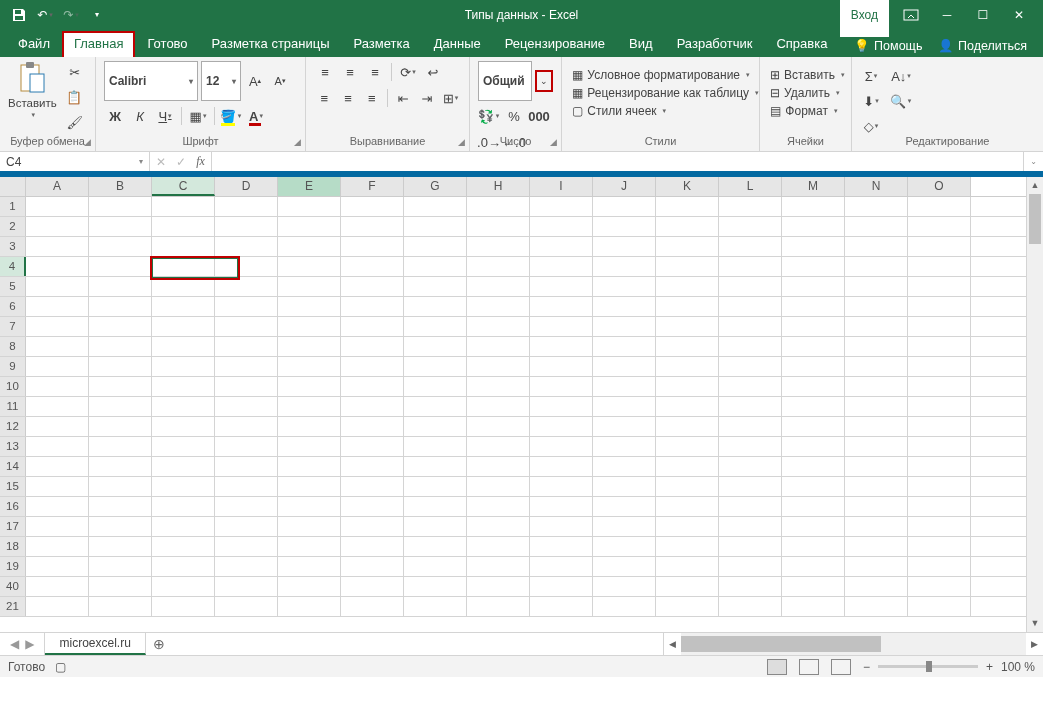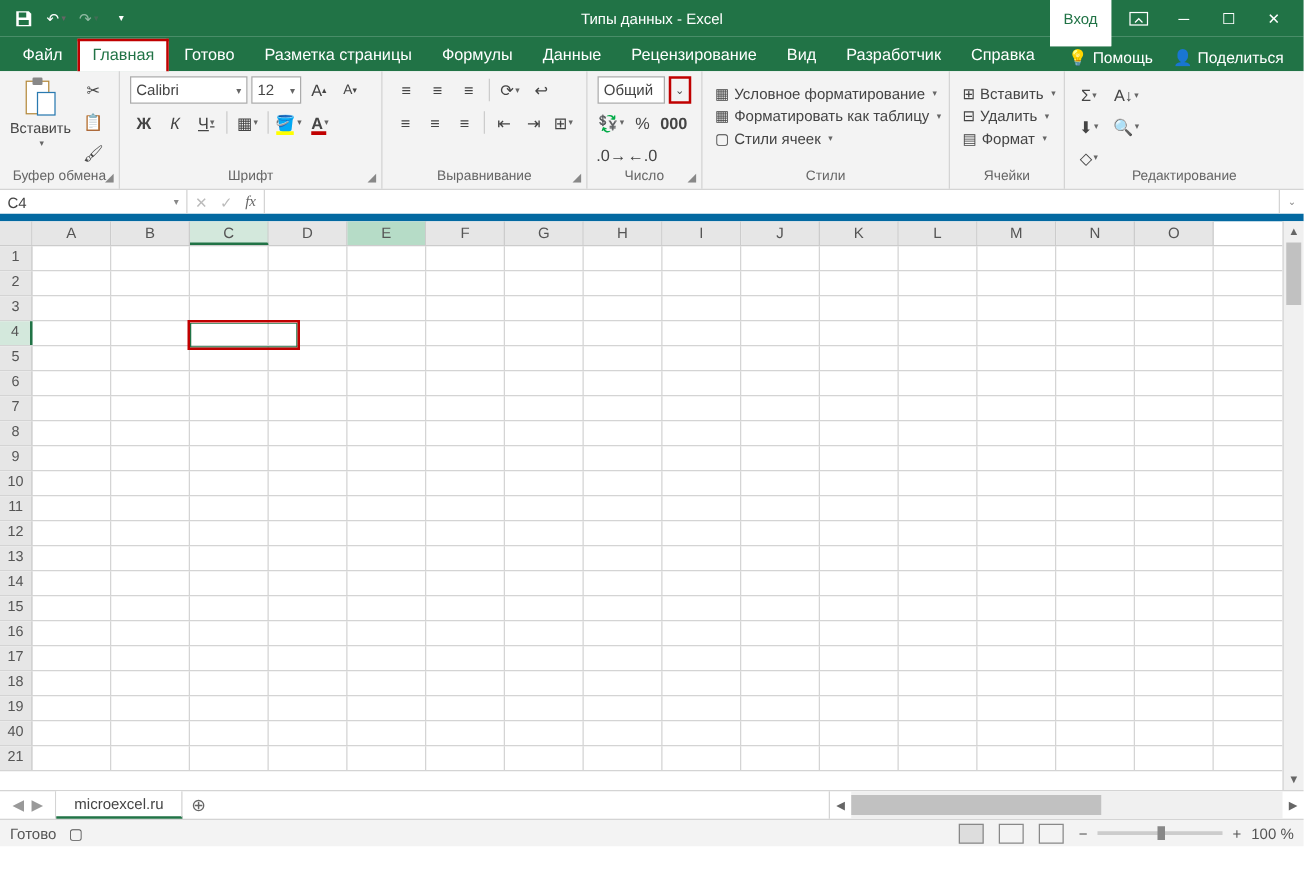--- a/index.html
+++ b/index.html
@@ -25,21 +25,21 @@
 
 
 .ribbon { height: 95px; background:#f3f3f3; border-bottom:1px solid #d4d4d4; display:flex; }
 .group { border-right:1px solid #d4d4d4; padding: 4px 8px 2px; display:flex; flex-direction:column; justify-content:space-between; position:relative;}
 .group-label { text-align:center; font-size:11px; color:#666; height:16px; display:flex; justify-content:center; align-items:center; gap:6px;}
 .launcher { font-size:9px; color:#888; cursor:pointer; position:absolute; right:4px; bottom:4px;}
 .btncol { display:flex; flex-direction:column; align-items:center; gap:2px; font-size:11.5px; cursor:pointer;}
 .row { display:flex; align-items:center; gap:3px;}
 .smbtn { width:22px; height:22px; display:flex; align-items:center; justify-content:center; border:1px solid transparent; cursor:pointer; font-size:13px;}
 .smbtn.dd::after{ content:"▾"; font-size:7px; margin-left:1px; color:#666;}
-.combo { height:22px; border:1px solid #ababab; background:#fff; display:flex; align-items:center; padding:0 4px; font-size:12px;}
+.combo { height:40px; border:1px solid #ababab; background:#fff; display:flex; align-items:center; padding:0 4px; font-size:12px;font-weight:bold;}
 .combo .dd { margin-left:auto; font-size:8px; color:#666;}
 .drop { font-size:7px; color:#666; margin-left:2px;}
 
 
 .fbar { height:25px; border-bottom:6px solid #0369a1; display:flex; align-items:stretch; background:#fff;justify-content:space-between;}
 .namebox { width:150px; border-right:1px solid #d4d4d4; display:flex; align-items:center; padding:0 6px; font-size:12px;}
 .namebox .dd { margin-left:auto; font-size:8px; color:#888;}
 .fbar-btns { display:flex; align-items:center; border-right:1px solid #d4d4d4; padding:0 6px; gap:10px; color:#bbb;}
 .fx { font-style:italic; font-family: "Times New Roman", serif; color:#666; cursor:pointer;}
 .formula-input { flex:1; padding:0 6px; display:flex; align-items:center;}
@@ -114,21 +114,21 @@
     <div class="wc">☐</div>
     <div class="wc">✕</div>
   </div>
 </div>
 
 <div class="tabsrow">
   <div class="tab">Файл</div>
   <div class="tab active hi">Главная</div>
   <div class="tab">Готово</div>
   <div class="tab">Разметка страницы</div>
-  <div class="tab">Формулы</div>
+  <div class="tab">Разметка</div>
   <div class="tab">Данные</div>
   <div class="tab">Рецензирование</div>
   <div class="tab">Вид</div>
   <div class="tab">Разработчик</div>
   <div class="tab">Справка</div>
   <div class="tabs-right">
     <div class="rlink">
         <span>💡</span>
         <span>Помощь</span>
       </div>
@@ -245,21 +245,21 @@
 
   <div class="group" style="width:198px">
     <div style="display:flex;flex-direction:column;gap:2px;height:64px;justify-content:center">
       <div class="stylerow">
           <span>▦</span>
           <span>Условное форматирование</span>
           <span class="drop">▾</span>
         </div>
       <div class="stylerow">
           <span>▦</span>
-          <span>Форматировать как таблицу</span>
+          <span>Рецензирование как таблицу</span>
           <span class="drop">▾</span>
         </div>
       <div class="stylerow">
           <span>▢</span>
           <span>Стили ячеек</span>
           <span class="drop">▾</span>
         </div>
     </div>
     <div class="group-label">Стили</div>
   </div>

